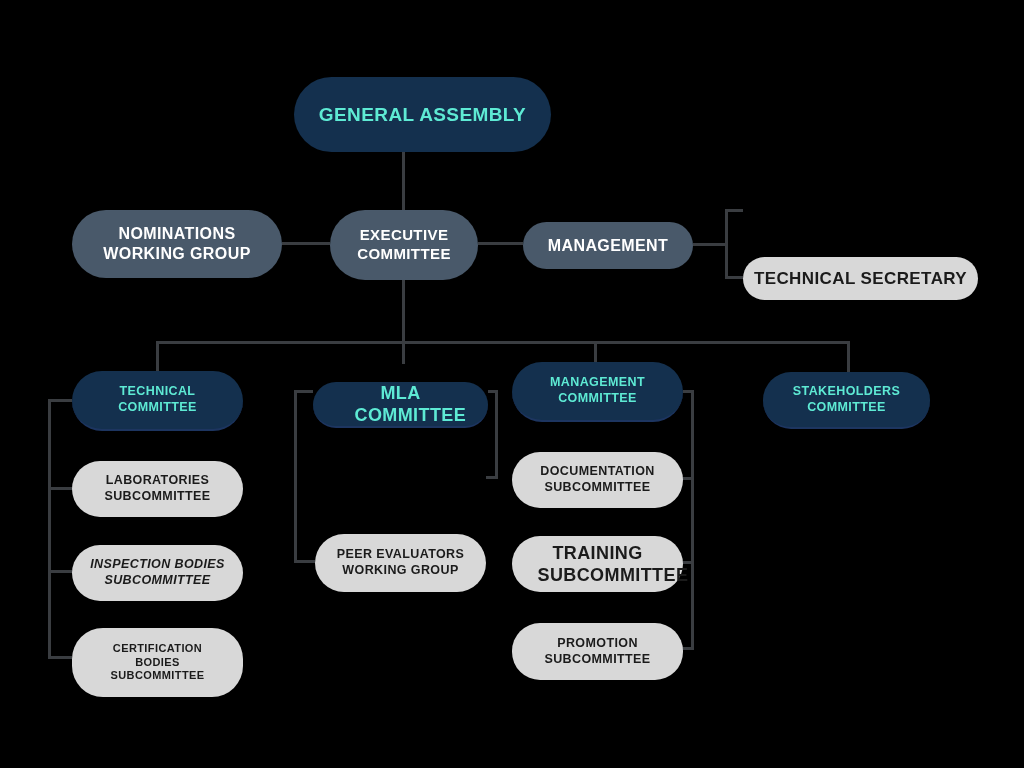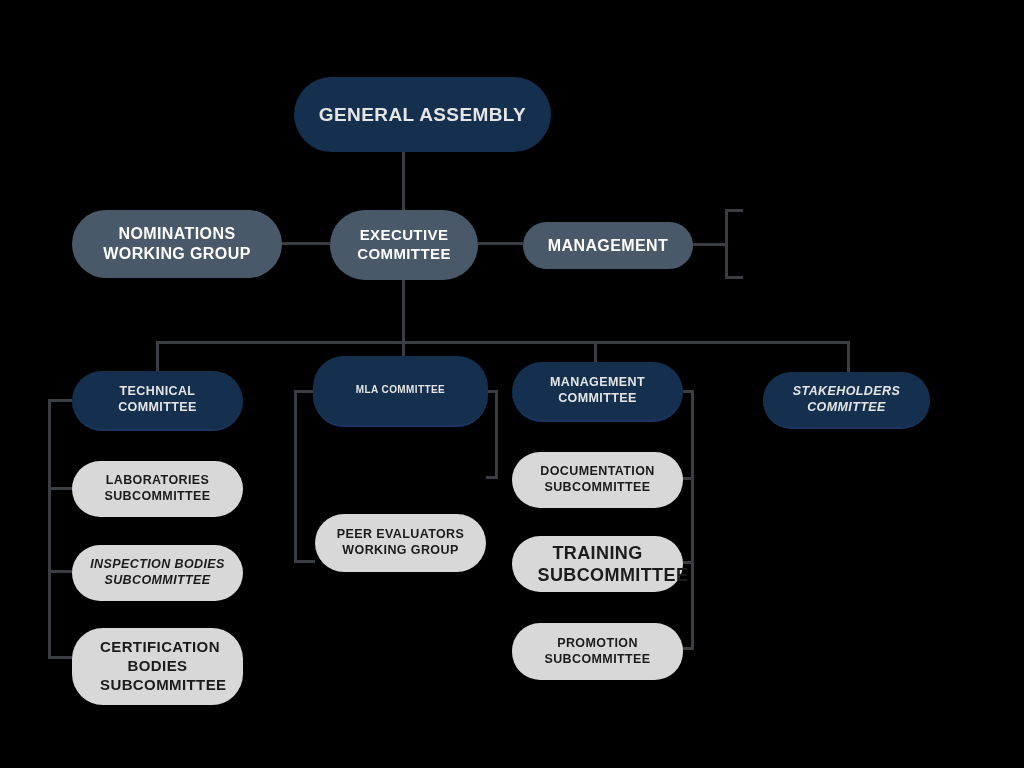--- a/index.html
+++ b/index.html
@@ -12,53 +12,53 @@
   .canvas{position:absolute;left:0;top:0;width:1024px;height:768px;}
   .node{
     position:absolute;
     display:flex;align-items:center;justify-content:center;
     text-align:center;
     font-weight:700;
     box-sizing:border-box;
     z-index:2;
   }
   .node .t{display:block;line-height:1.25;letter-spacing:0.4px;}
-  .navy{background:#14304e;color:#e5e5e5;}
+  .navy{background:#14304e;color:#5eead4;}
   .navy.edged{border-bottom:2px solid #1d3560;}
   .slate{background:#49596a;color:#ffffff;}
   .gray{background:#d8d8d8;color:#1b1b1b;}
   .line{position:absolute;background:#3a3d41;z-index:1;}
 
   
   .n-ga   {left:294px;top:77px;width:257px;height:75px;border-radius:38px;font-size:19px;}
   .n-nwg  {left:72px;top:210px;width:210px;height:68px;border-radius:34px;font-size:16px;}
   .n-nwg .t{max-width:170px;}
   .n-exc  {left:330px;top:210px;width:148px;height:70px;border-radius:35px;font-size:15px;}
   .n-exc .t{max-width:110px;}
   .n-sec  {left:523px;top:222px;width:170px;height:47px;border-radius:24px;font-size:16px;}
   .n-exsec{left:743px;top:189px;width:235px;height:43px;border-radius:22px;font-size:17px;}
   .n-tcsec{left:743px;top:257px;width:235px;height:43px;border-radius:22px;font-size:17px;}
 
   .n-tc   {left:72px;top:371px;width:171px;height:60px;border-radius:30px;font-size:12.5px;}
   .n-tc .t{max-width:120px;}
-  .n-mlac {left:313px;top:356px;width:175px;height:71px;border-radius:31px;font-size:10px;}
+  .n-mlac {left:313px;top:382px;width:175px;height:46px;border-radius:31px;font-size:18px;}
   .n-mlac .t{max-width:92px;}
   .n-mgc  {left:512px;top:362px;width:171px;height:60px;border-radius:30px;font-size:12.5px;}
   .n-mgc .t{max-width:130px;}
   .n-stc  {left:763px;top:372px;width:167px;height:57px;border-radius:28px;font-size:12.5px;}
-  .n-stc .t{max-width:120px;font-style:italic;}
+  .n-stc .t{max-width:120px;}
 
   .n-labs {left:72px;top:461px;width:171px;height:56px;border-radius:28px;font-size:12.5px;}
   .n-labs .t{max-width:130px;}
   .n-insp {left:72px;top:545px;width:171px;height:56px;border-radius:28px;font-size:12.5px;}
   .n-insp .t{max-width:145px;font-style:italic;}
-  .n-cert {left:72px;top:628px;width:171px;height:77px;border-radius:31px;font-size:15px;}
+  .n-cert {left:72px;top:628px;width:171px;height:69px;border-radius:31px;font-size:11px;}
   .n-cert .t{max-width:115px;}
   .n-mlag {left:315px;top:450px;width:171px;height:57px;border-radius:28px;font-size:12.5px;}
-  .n-peer {left:315px;top:514px;width:171px;height:58px;border-radius:29px;font-size:12.5px;}
+  .n-peer {left:315px;top:534px;width:171px;height:58px;border-radius:29px;font-size:12.5px;}
   .n-peer .t{max-width:135px;}
   .n-doc  {left:512px;top:452px;width:171px;height:56px;border-radius:28px;font-size:12.5px;}
   .n-doc .t{max-width:130px;}
   .n-trn  {left:512px;top:536px;width:171px;height:56px;border-radius:28px;font-size:18px;}
   .n-trn .t{max-width:120px;}
   .n-prm  {left:512px;top:623px;width:171px;height:57px;border-radius:28px;font-size:12.5px;}
   .n-prm .t{max-width:120px;}
 </style>
 </head>
 <body>
@@ -109,20 +109,23 @@
 
   <div class="node slate n-exc">
     <span class="t">EXECUTIVE COMMITTEE</span>
   </div>
 
   <div class="node slate n-sec">
     <span class="t">MANAGEMENT</span>
   </div>
 
 
+  <div class="node gray n-tcsec">
+    <span class="t">TECHNICAL SECRETARY</span>
+  </div>
 
   <div class="node navy edged n-tc">
     <span class="t">TECHNICAL COMMITTEE</span>
   </div>
 
   <div class="node navy edged n-mlac">
     <span class="t">MLA COMMITTEE</span>
   </div>
 
   <div class="node navy edged n-mgc">

